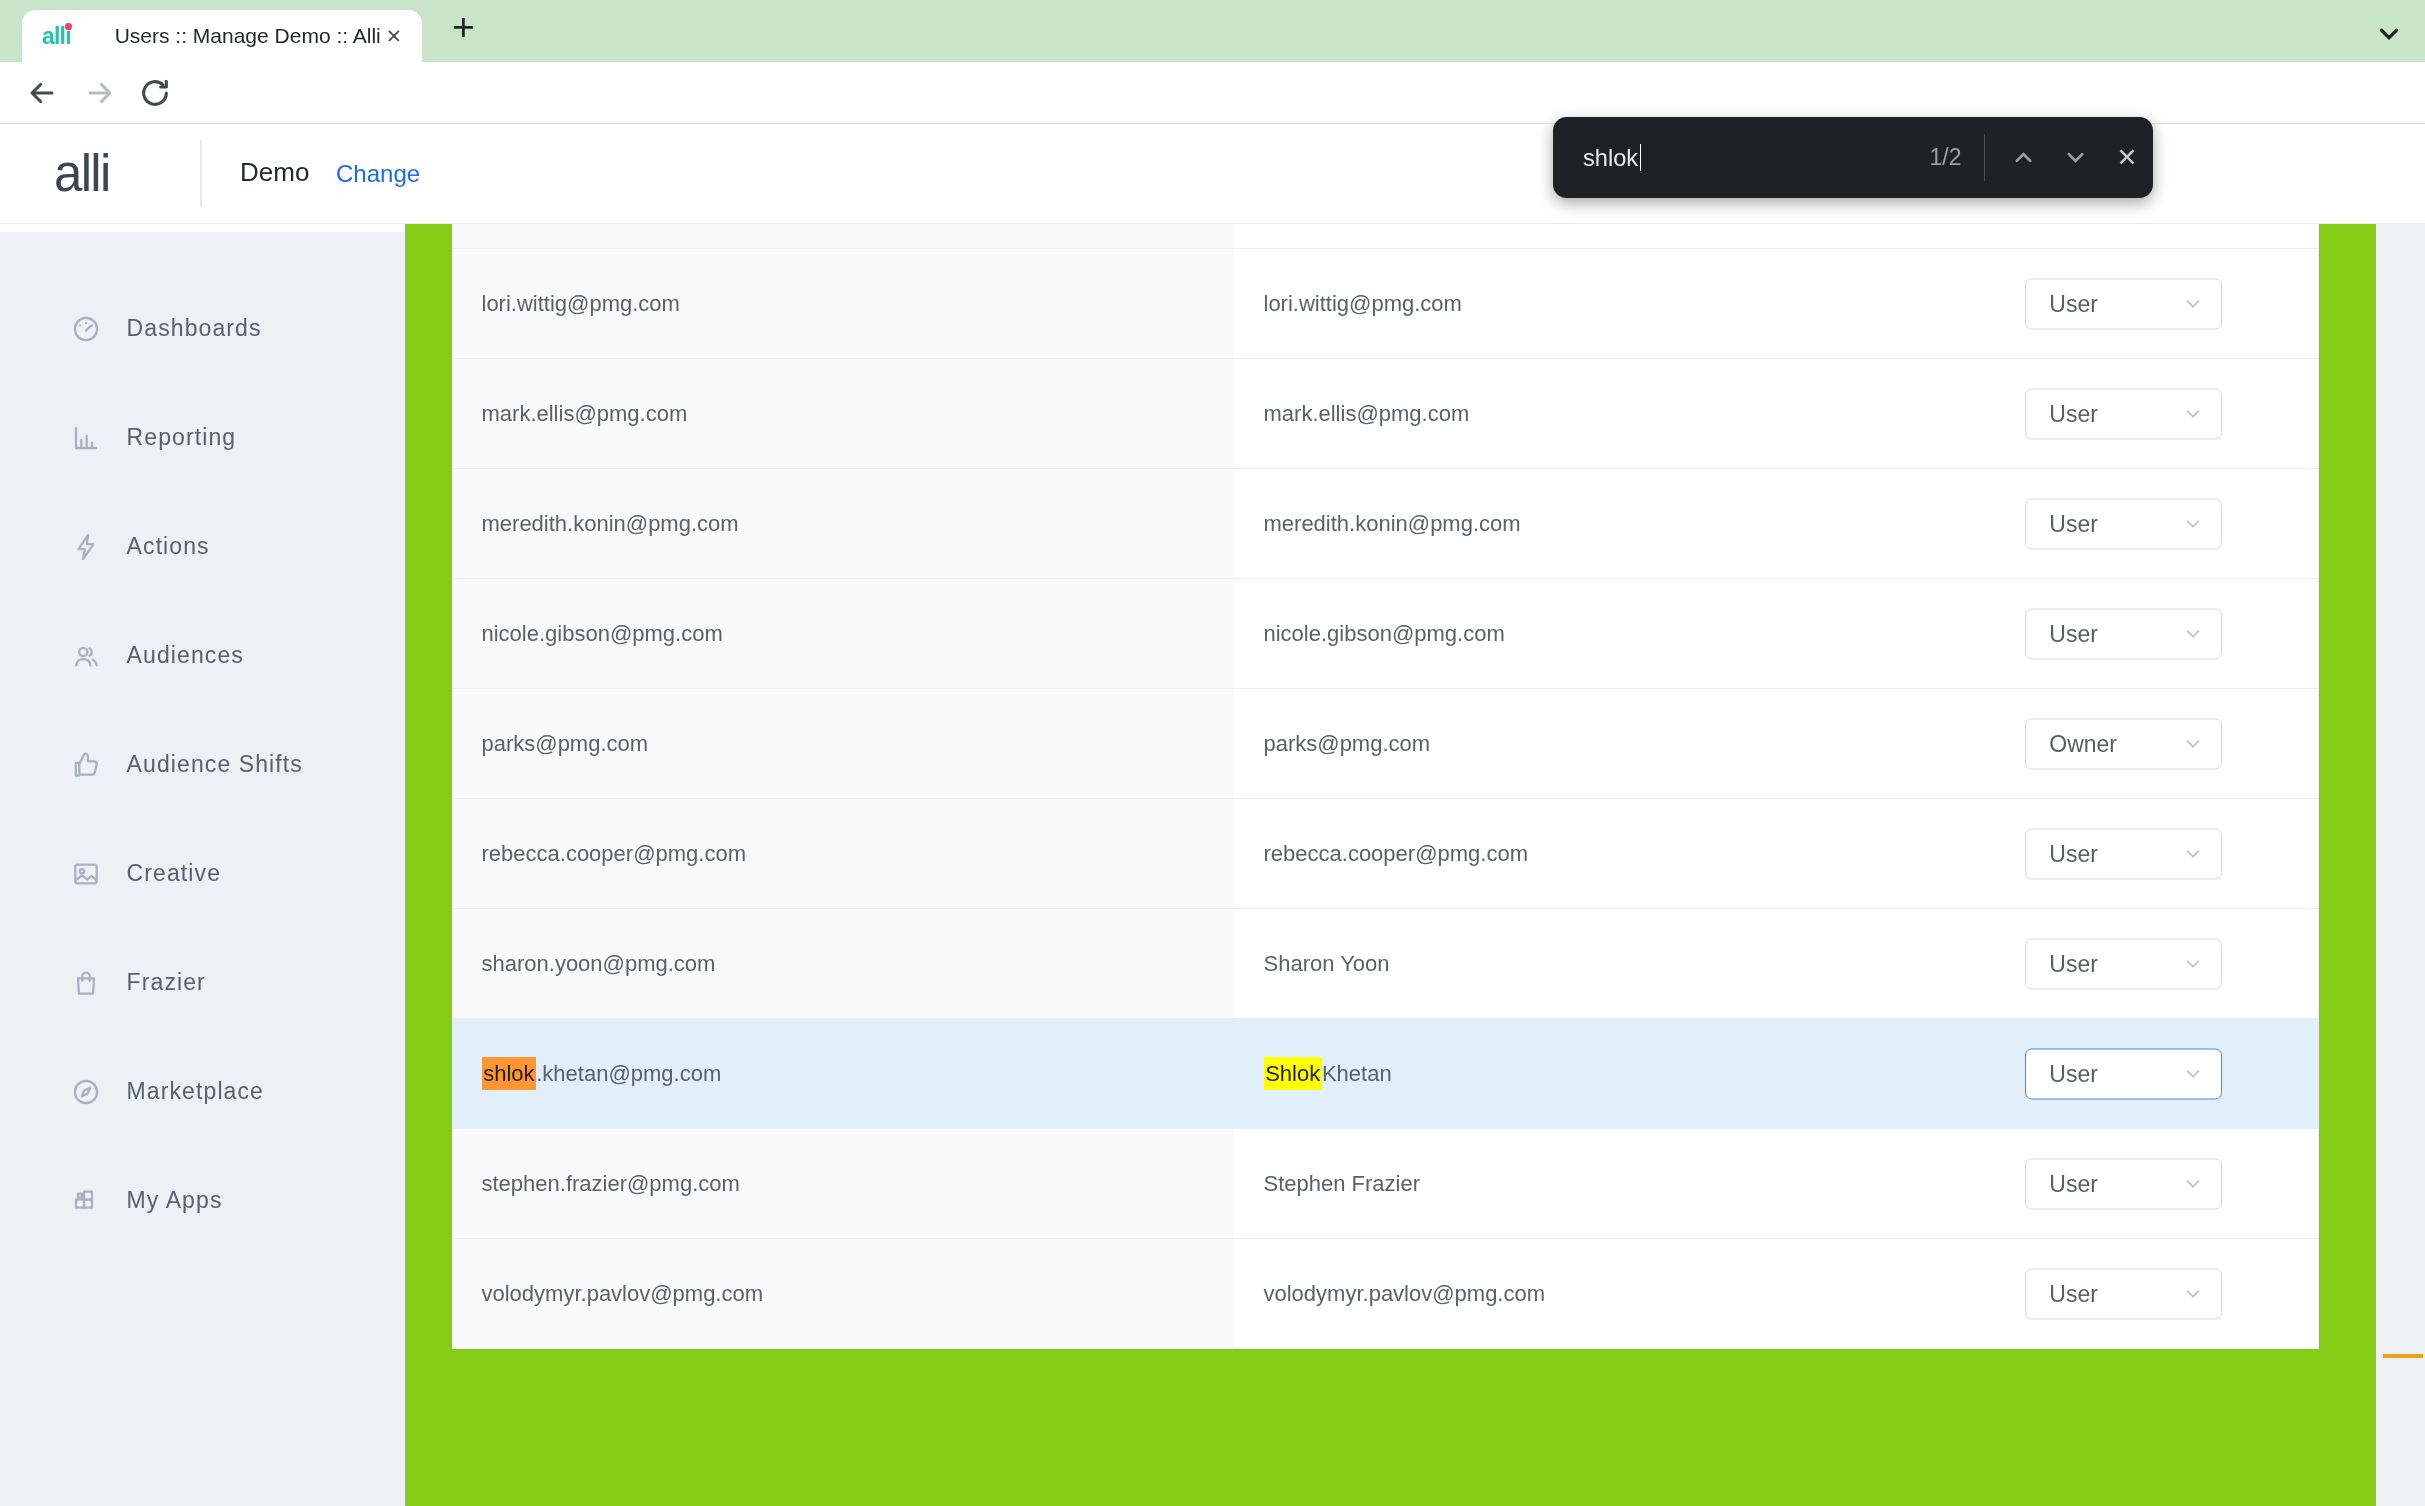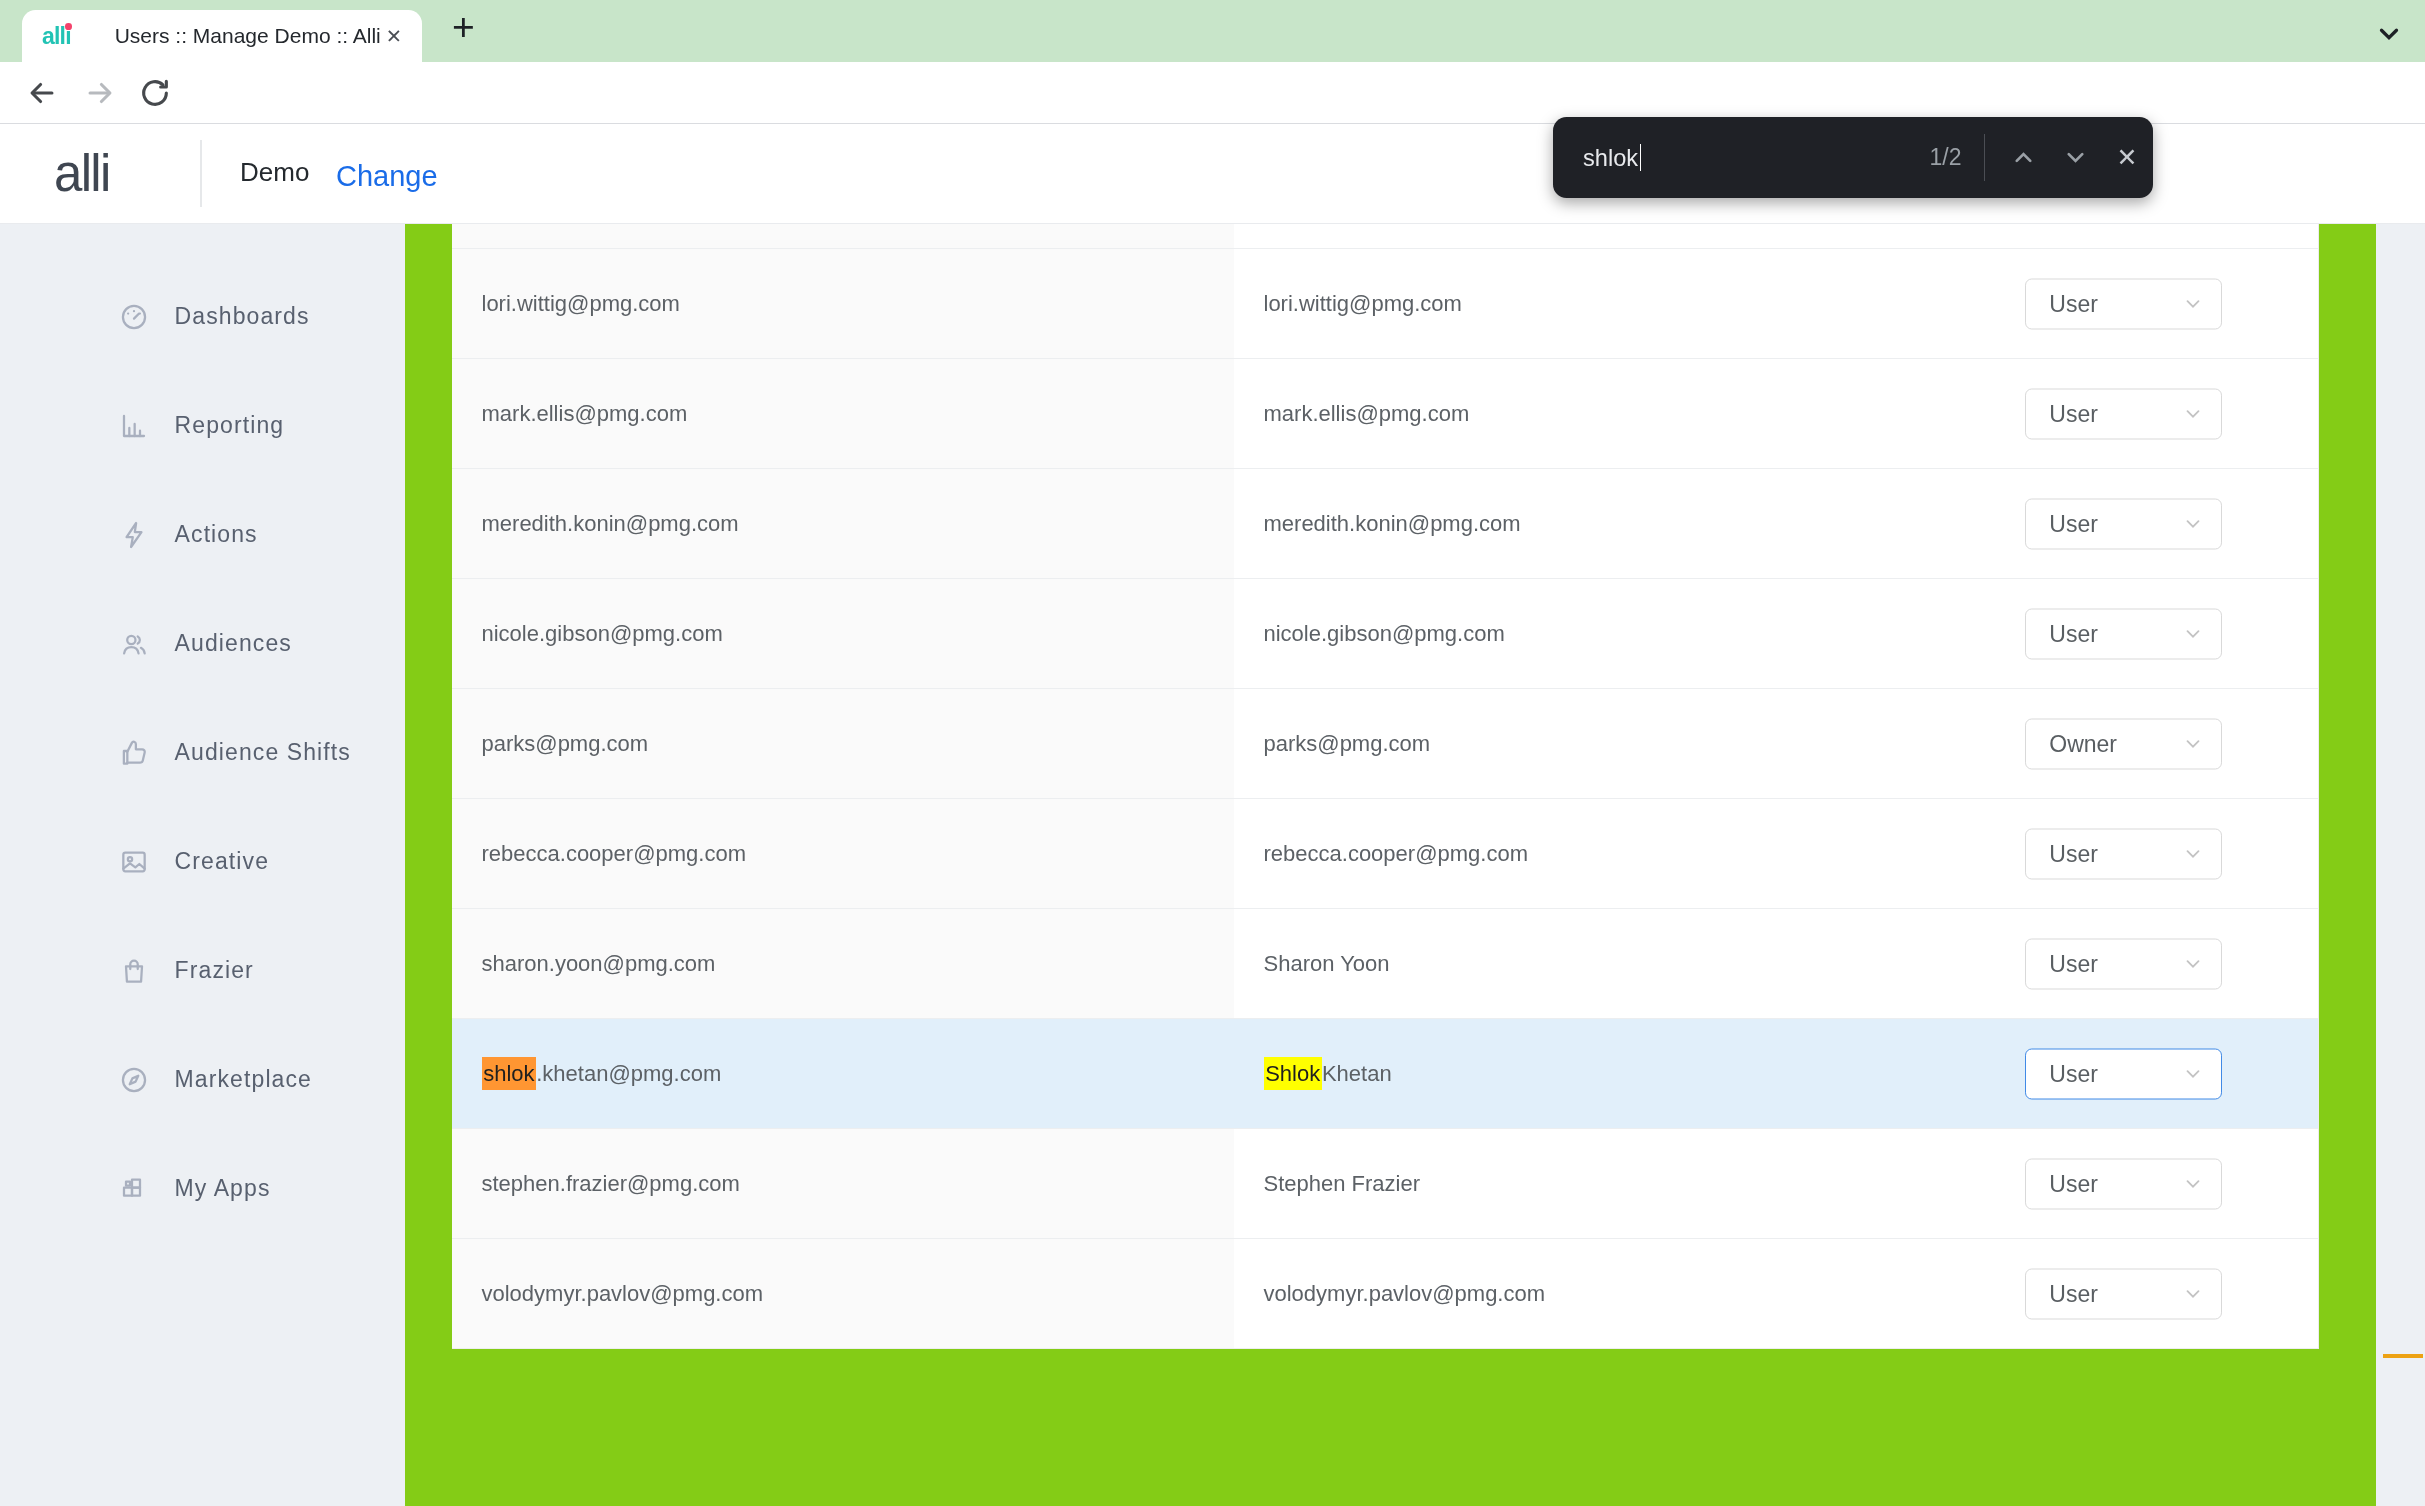--- a/index.html
+++ b/index.html
@@ -42,31 +42,31 @@
   .find-count{margin-left:auto;font-size:23px;color:#9aa0a6;}
   .find-div{width:1.7px;height:47px;background:#4b4e54;margin:0 11.8px 0 22px;}
   .findbtn{width:52px;height:52px;display:flex;align-items:center;justify-content:center;}
   .find-close{font-size:25px;color:#c7cbd0;}
 
   
   .appheader{position:absolute;top:125px;left:0;right:0;height:99px;background:#fff;border-bottom:0.8px solid #e9ebee;z-index:5;}
   .logo{position:absolute;left:54px;top:18.6px;font-size:51px;font-weight:500;color:#3f4651;letter-spacing:-1.7px;}
   .hdr-div{position:absolute;left:200px;top:15px;width:1.7px;height:67px;background:#e6e8ea;}
   .ws-name{position:absolute;left:240px;top:32px;font-size:26px;font-weight:400;color:#24292e;}
-  .ws-change{position:absolute;left:336px;top:35px;font-size:29px;color:#1a6ce8;cursor:pointer;}
+  .ws-change{position:absolute;left:336px;top:35px;font-size:24px;color:#1a6ce8;cursor:pointer;}
   .help-circle{position:absolute;left:2100px;top:147px;width:52px;height:52px;border-radius:50%;
                border:3.4px solid #5a6374;color:#5a6374;display:flex;align-items:center;justify-content:center;
                font-size:29px;font-weight:700;z-index:1;}
   .gift{position:absolute;left:2218px;top:152px;}
   .gift-badge{position:absolute;left:2263px;top:142px;width:23.6px;height:23.6px;border-radius:50%;background:#1766db;}
   .avatar-s{position:absolute;left:2317px;top:146px;width:56px;height:56px;border-radius:50%;background:#1766db;
             color:#fff;font-size:26px;display:flex;align-items:center;justify-content:center;}
 
   
-  .sidebar{position:absolute;top:220px;left:0;width:405px;bottom:0;background:#edf0f4;padding-top:42px;padding-left:48px;}
+  .sidebar{position:absolute;top:232px;left:0;width:405px;bottom:0;background:#edf0f4;padding-top:42px;}
   .side-item{height:109px;display:flex;align-items:center;padding-left:69px;cursor:pointer;}
   .side-icon{width:34px;height:34px;margin-right:23.6px;display:flex;align-items:center;justify-content:center;}
   .side-label{font-size:23px;color:#58606f;letter-spacing:1.1px;}
   .rightstrip{position:absolute;top:224px;right:0;width:50px;bottom:0;background:#edf0f4;}
   .find-tick{position:absolute;left:6.7px;right:3.4px;top:1130px;height:4.2px;background:#eda213;}
 
   .main{position:absolute;top:224px;left:405px;right:50px;bottom:0;background:#84cc16;}
   .utable{position:absolute;left:47px;top:0;width:1867px;border-right:0.8px solid #ececee;}
   .partial-row{height:25px;border-bottom:1.7px solid #eceef0;display:flex;}
   .row{height:110px;border-bottom:1.7px solid #eceef0;display:flex;font-size:22px;color:#5c6166;}

